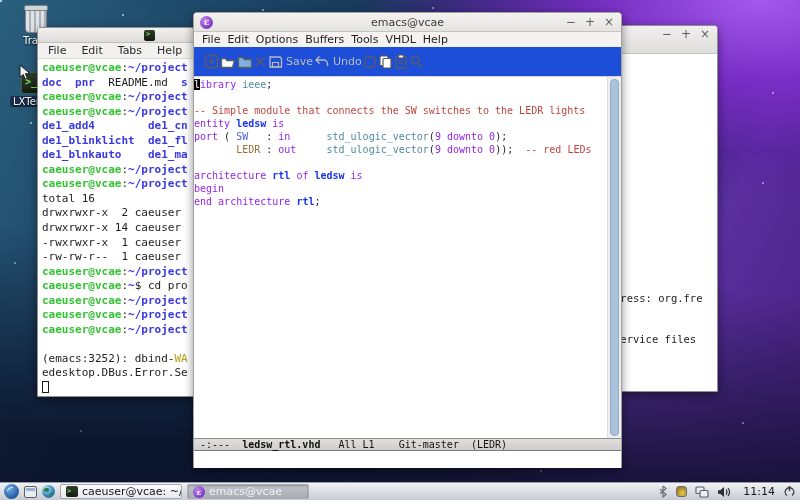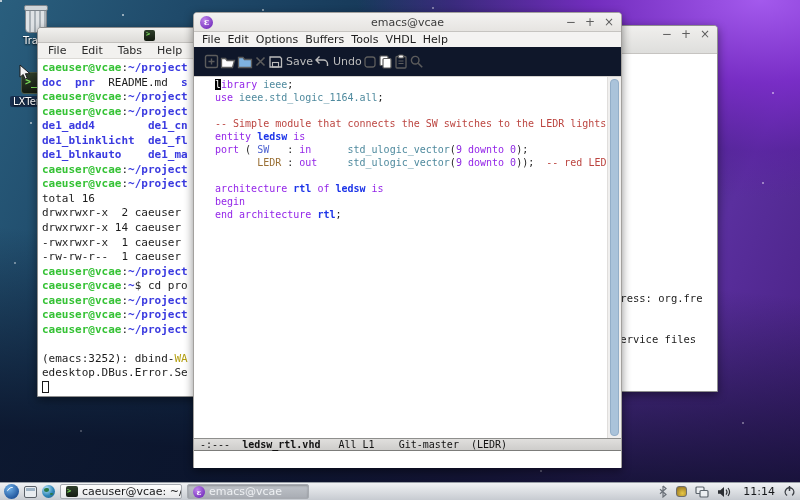--- a/index.html
+++ b/index.html
@@ -48,27 +48,27 @@
   .sg-y{color:#b5a012;}
   .sg-cu{display:inline-block;width:7px;height:12px;border:1px solid #1a1a1a;vertical-align:-2px;}
   
   .emacs-win{left:193px;top:12px;width:429px;height:456px;border-color:#a3a19e;}
   .emacs-title{height:19px;background:linear-gradient(#f3f2f1,#e6e4e1);border-bottom:1px solid #c6c4c1;position:relative;
     text-align:center;font-size:11px;color:#3c3c3c;line-height:19px;border-radius:3px 3px 0 0;}
   .emacs-title .app-ico{position:absolute;left:6px;top:3px;}
   .app-ico{width:13px;height:13px;border-radius:50%;background:radial-gradient(circle at 35% 30%,#c084ec,#7a35c0 75%);
     color:#fff;font:bold 9px "DejaVu Serif",serif;text-align:center;line-height:13px;display:inline-block;}
   .emacs-menubar{height:15px;background:#f4f3f2;display:flex;align-items:center;gap:7px;padding-left:8px;font-size:11px;color:#1f1f1f;}
-  .toolbar{height:30px;background:#0f172a;border-bottom:1px solid #d4d2cf;display:flex;align-items:center;gap:1px;padding-left:10px;}
+  .toolbar{height:30px;background:#1d4ed8;border-bottom:1px solid #d4d2cf;display:flex;align-items:center;gap:1px;padding-left:10px;}
   .tbtn{display:flex;align-items:center;gap:3px;color:#5c5c5c;}
   .tbtn.dis{color:#bcbcbc;}
   .tbtn .tlabel{font-size:11px;}
   .tbtn svg{display:block;}
   .ebody{position:relative;height:361px;background:#fff;}
-  .code{position:absolute;left:0;top:0;right:14px;bottom:0;padding:2px 0 0 21px;overflow:hidden;}
+  .code{position:absolute;left:0;top:0;right:14px;bottom:0;padding:2px 0 0 0;overflow:hidden;}
   .code .ln{white-space:pre;height:13px;font:10px "DejaVu Sans Mono",monospace;}
   .sg-k{color:#9426e8;}
   .sg-t{color:#4f8a9e;}
   .sg-c{color:#bc4540;text-align:right;}
   .sg-f{color:#1d35e8;font-weight:bold;}
   .sg-pi{color:#4a5fd0;}
   .sg-po{color:#9a7036;}
   .sg-n{color:#8d2ae0;}
   .sg-bc{background:#000;color:#fff;}
   .scrollbar{position:absolute;right:0;top:0;width:14px;bottom:0;background:#f0efee;border-left:1px solid #e0dedc;}
@@ -251,21 +251,20 @@
       <span class="tbtn">
         <svg width="15" height="15" viewBox="0 0 15 15">
             <circle cx="6.2" cy="6.2" r="3.8" fill="none" stroke="currentColor" stroke-width="1.4"></circle>
             <path d="M9.2 9.2l4 4" stroke="currentColor" stroke-width="1.6"></path>
           </svg>
       </span>
     </div>
     <div class="ebody">
       <div class="code">
           <div class="ln"><span class="sg-bc">l</span><span class="sg-k">ibrary</span><span class="sg-d"> </span><span class="sg-t">ieee</span><span class="sg-d">;</span></div>
-          <div class="ln"><span class="sg-k">use</span><span class="sg-d"> </span><span class="sg-t">ieee.std_logic_1164.all</span><span class="sg-d">;</span></div>
           <div class="ln"></div>
           <div class="ln"><span class="sg-c">-- Simple module that connects the SW switches to the LEDR lights</span></div>
           <div class="ln"><span class="sg-k">entity</span><span class="sg-d"> </span><span class="sg-f">ledsw</span><span class="sg-d"> </span><span class="sg-k">is</span></div>
           <div class="ln"><span class="sg-k">port</span><span class="sg-d"> ( </span><span class="sg-pi">SW</span><span class="sg-d">   : </span><span class="sg-k">in</span><span class="sg-d">      </span><span class="sg-t">std_ulogic_vector</span><span class="sg-d">(</span><span class="sg-n">9</span><span class="sg-d"> </span><span class="sg-k">downto</span><span class="sg-d"> </span><span class="sg-n">0</span><span class="sg-d">);</span></div>
           <div class="ln"><span class="sg-d">       </span><span class="sg-po">LEDR</span><span class="sg-d"> : </span><span class="sg-k">out</span><span class="sg-d">     </span><span class="sg-t">std_ulogic_vector</span><span class="sg-d">(</span><span class="sg-n">9</span><span class="sg-d"> </span><span class="sg-k">downto</span><span class="sg-d"> </span><span class="sg-n">0</span><span class="sg-d">));  </span><span class="sg-c">-- red LEDs</span></div>
           <div class="ln"></div>
           <div class="ln"><span class="sg-k">architecture</span><span class="sg-d"> </span><span class="sg-f">rtl</span><span class="sg-d"> </span><span class="sg-k">of</span><span class="sg-d"> </span><span class="sg-f">ledsw</span><span class="sg-d"> </span><span class="sg-k">is</span></div>
           <div class="ln"><span class="sg-k">begin</span></div>
           <div class="ln"><span class="sg-k">end</span><span class="sg-d"> </span><span class="sg-k">architecture</span><span class="sg-d"> </span><span class="sg-f">rtl</span><span class="sg-d">;</span></div>
         </div>

